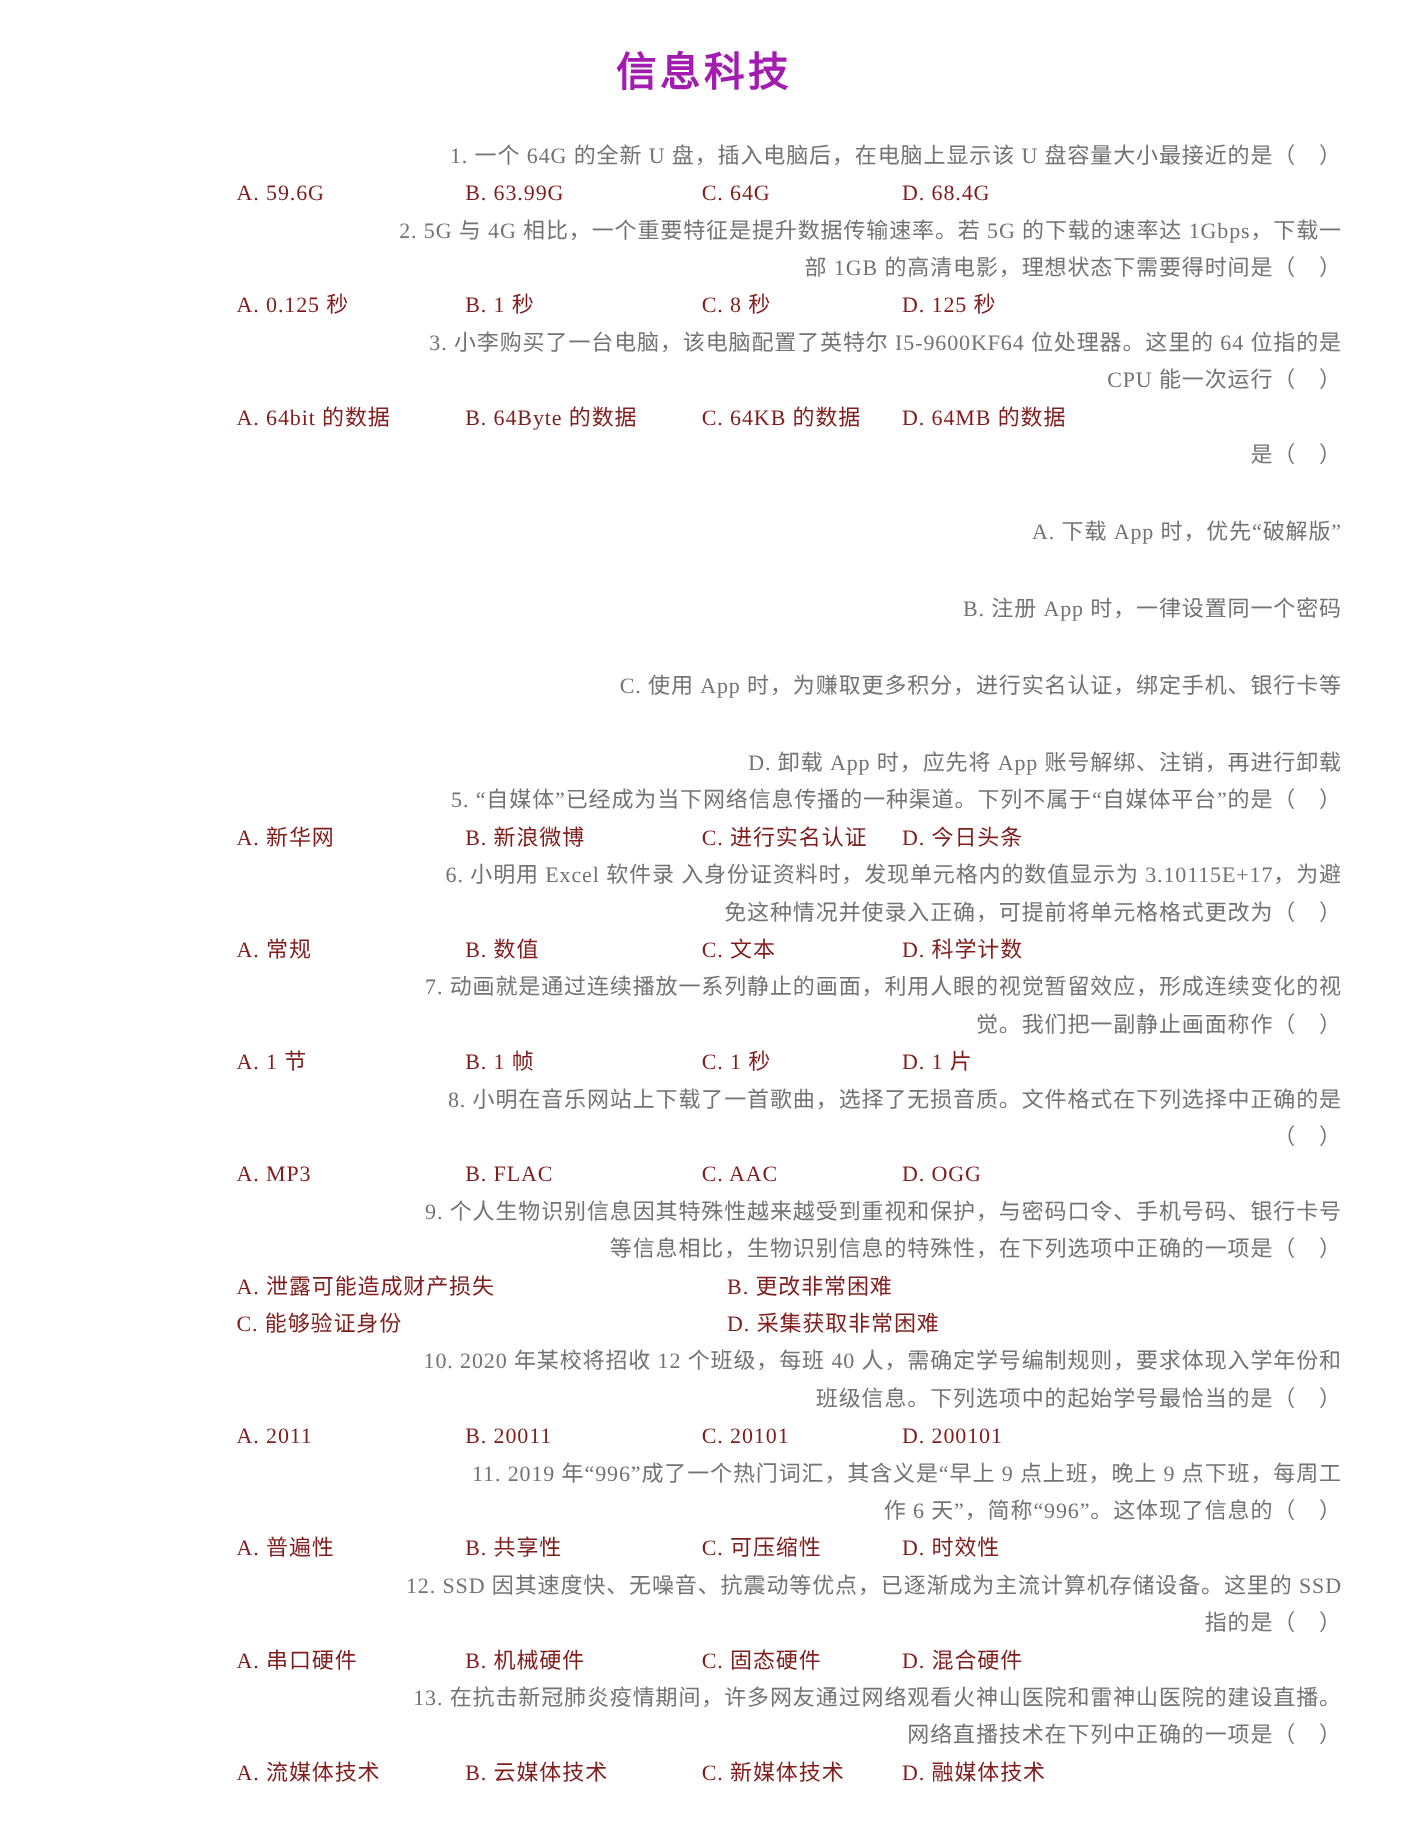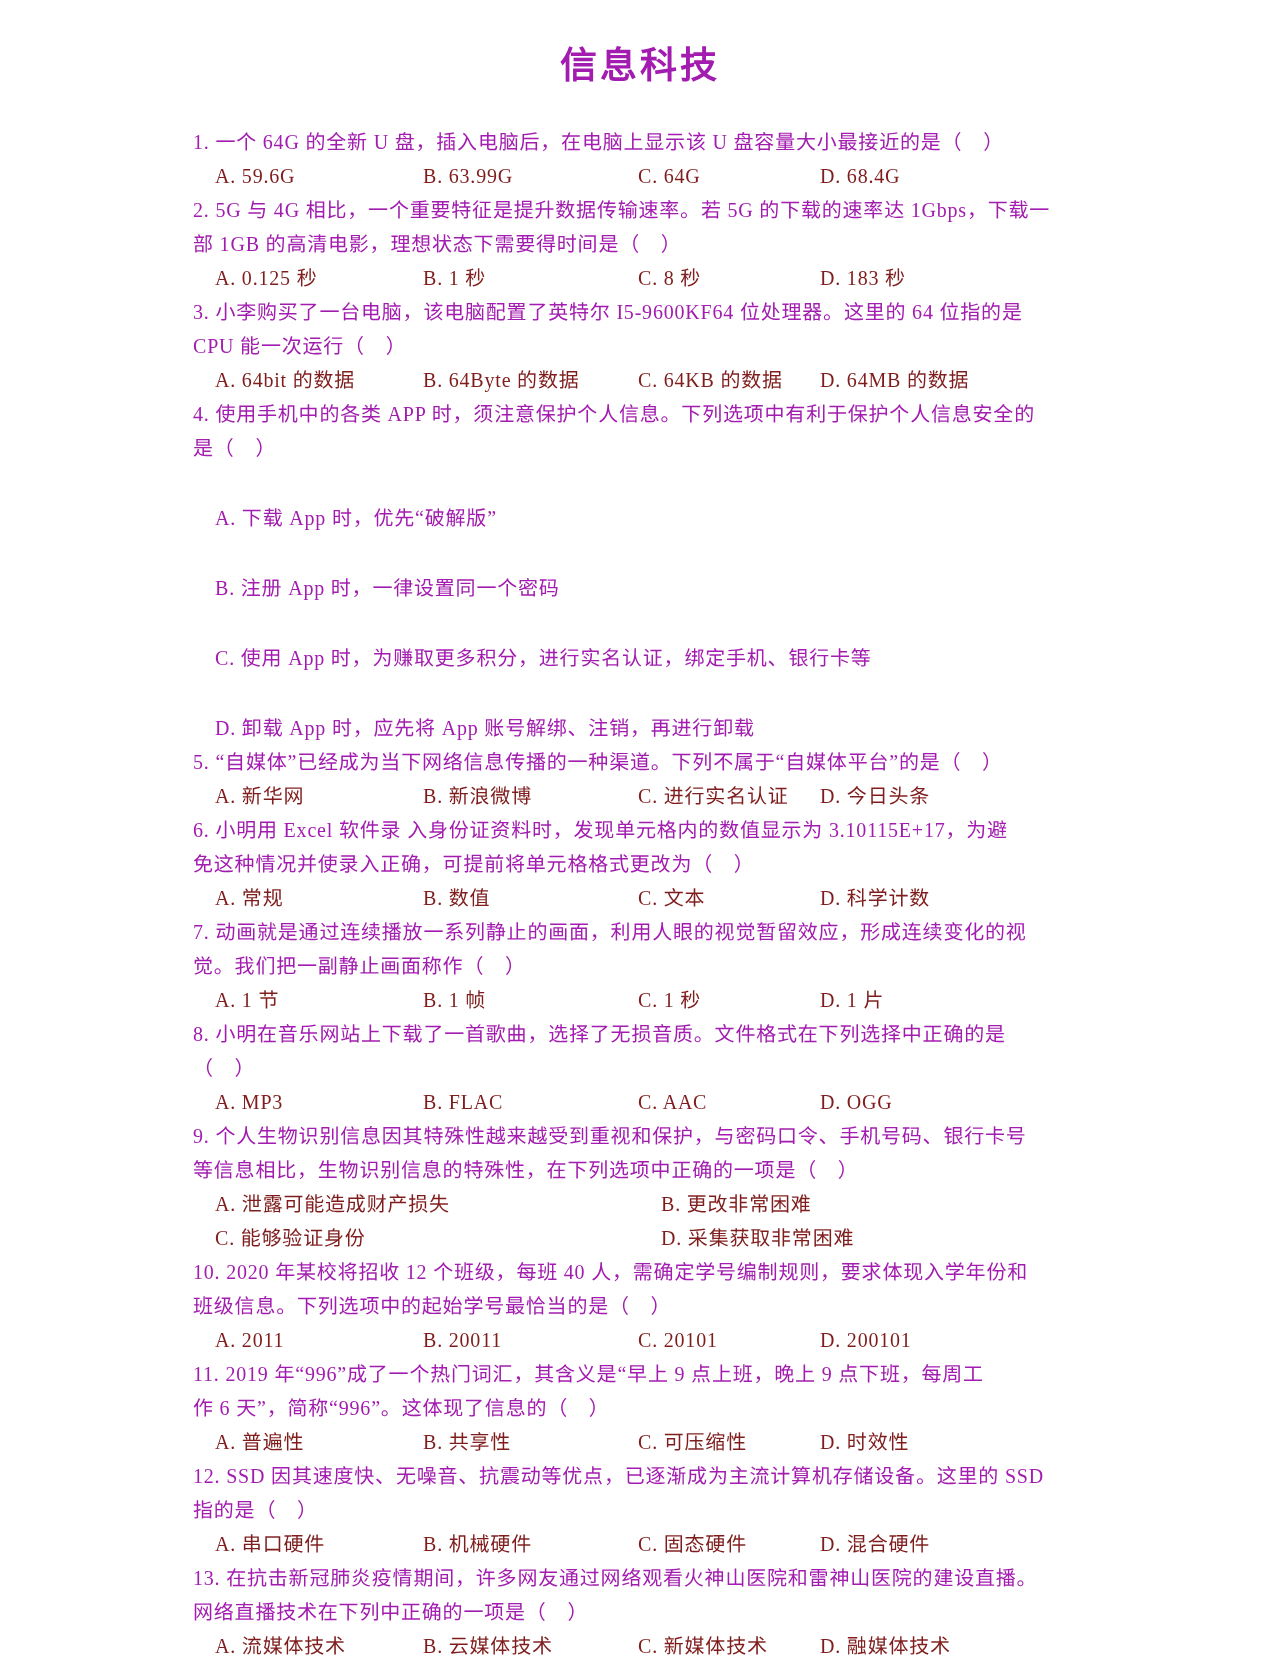--- a/index.html
+++ b/index.html
@@ -34,21 +34,22 @@
   }
   .content {
     margin: 37px 60px 0 193px;
   }
   .q-line {
     height: 34px;
     line-height: 34px;
     font-size: 20px;
     letter-spacing: 0.8px;
     white-space: pre;
-    color: #a21caf;
+    color: #737373;
+    text-align: right;
   }
   .opt-indent {
     margin-left: 22px;
     margin-top: 36px;
   }
   .opt-grid {
     display: grid;
     margin-left: 22px;
   }
   .opt-grid.row {
@@ -81,35 +82,34 @@
           <div class="opt">D. 68.4G</div>
         </div>
       </div>
       <div>
         <div class="q-line">2. 5G 与 4G 相比，一个重要特征是提升数据传输速率。若 5G 的下载的速率达 1Gbps，下载一</div>
         <div class="q-line">部 1GB 的高清电影，理想状态下需要得时间是（　）</div>
         <div class="opt-grid row">
           <div class="opt">A. 0.125 秒</div>
           <div class="opt">B. 1 秒</div>
           <div class="opt">C. 8 秒</div>
-          <div class="opt">D. 183 秒</div>
+          <div class="opt">D. 125 秒</div>
         </div>
       </div>
       <div>
         <div class="q-line">3. 小李购买了一台电脑，该电脑配置了英特尔 I5-9600KF64 位处理器。这里的 64 位指的是</div>
         <div class="q-line">CPU 能一次运行（　）</div>
         <div class="opt-grid row">
           <div class="opt">A. 64bit 的数据</div>
           <div class="opt">B. 64Byte 的数据</div>
           <div class="opt">C. 64KB 的数据</div>
           <div class="opt">D. 64MB 的数据</div>
         </div>
       </div>
       <div>
-        <div class="q-line">4. 使用手机中的各类 APP 时，须注意保护个人信息。下列选项中有利于保护个人信息安全的</div>
         <div class="q-line">是（　）</div>
         <div class="q-line opt-indent">A. 下载 App 时，优先“破解版”</div>
         <div class="q-line opt-indent">B. 注册 App 时，一律设置同一个密码</div>
         <div class="q-line opt-indent">C. 使用 App 时，为赚取更多积分，进行实名认证，绑定手机、银行卡等</div>
         <div class="q-line opt-indent">D. 卸载 App 时，应先将 App 账号解绑、注销，再进行卸载</div>
       </div>
       <div>
         <div class="q-line">5. “自媒体”已经成为当下网络信息传播的一种渠道。下列不属于“自媒体平台”的是（　）</div>
         <div class="opt-grid row">
           <div class="opt">A. 新华网</div>

